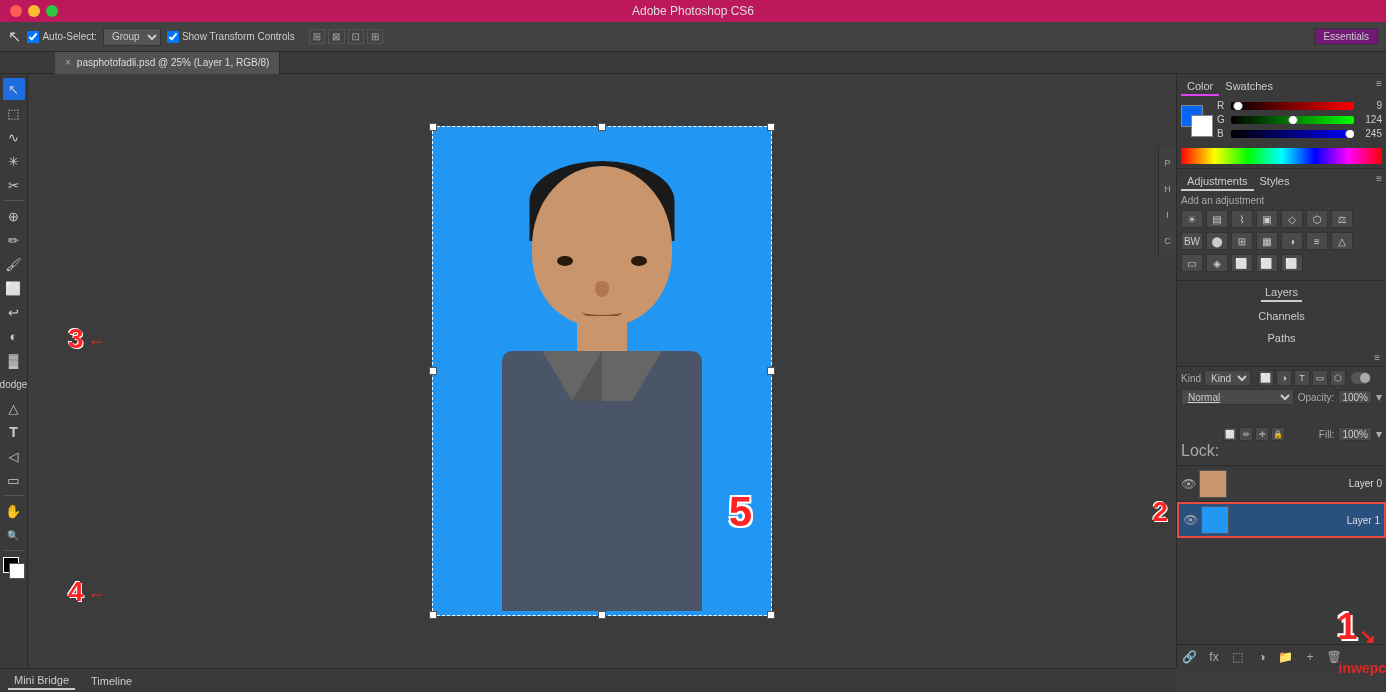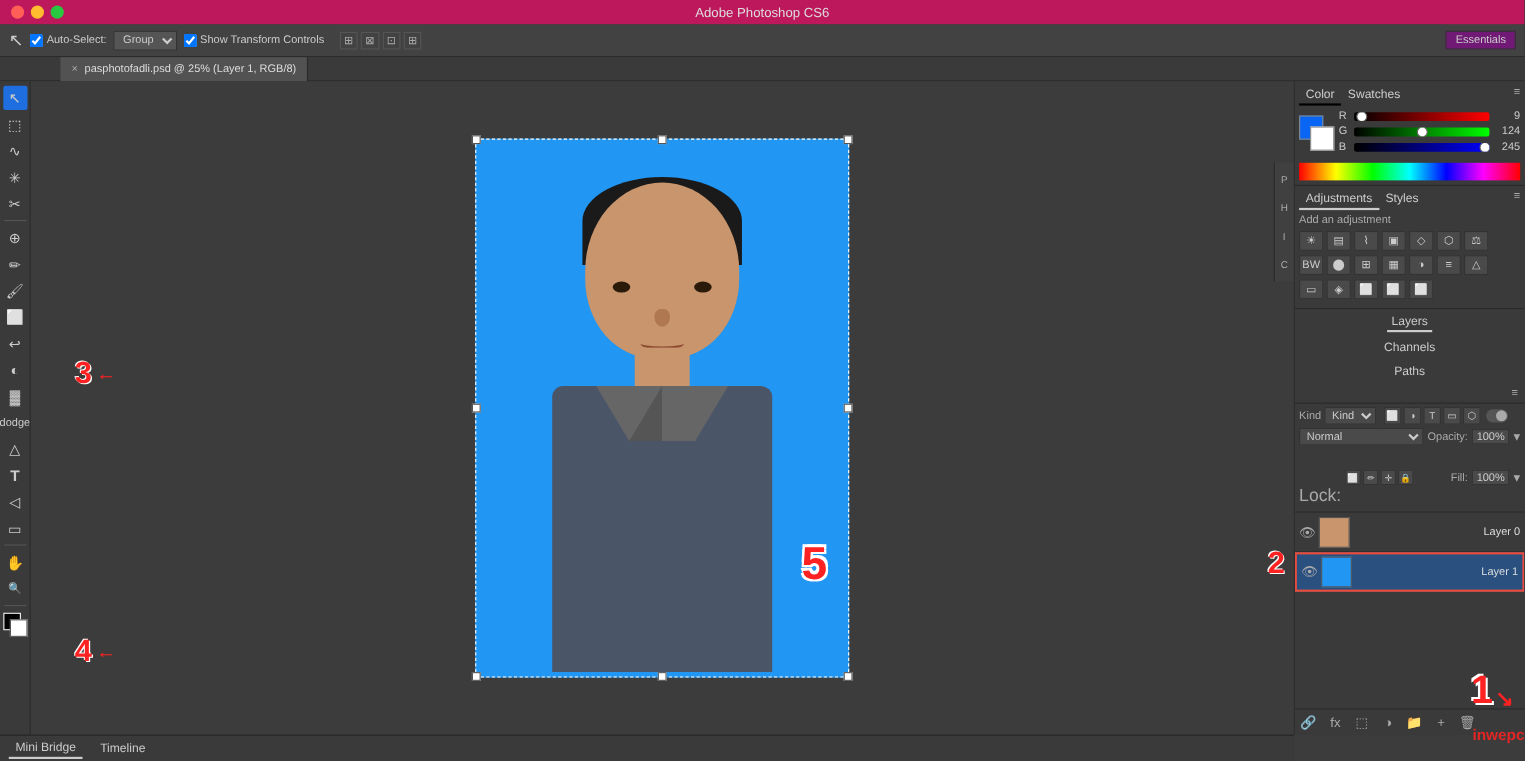--- a/index.html
+++ b/index.html
@@ -275,21 +275,21 @@
       justify-content: space-between;
       margin-bottom: 4px;
     }
     .panel-tab {
       font-size: 11px;
       color: #ccc;
       padding: 2px 6px;
       cursor: pointer;
     }
     .panel-tab.active {
-      border-bottom: 2px solid #000000;
+      border-bottom: 2px solid #d946ef;
     }
     .color-preview-row {
       display: flex;
       align-items: center;
       gap: 4px;
       margin-bottom: 6px;
     }
     .color-channels {
       flex: 1;
     }
@@ -412,20 +412,21 @@
       display: flex; align-items: center; gap: 4px; margin-bottom: 3px;
     }
     .blend-select {
       background: #4a4a4a;
       border: 1px solid #333;
       color: #ccc;
       font-size: 10px;
       height: 16px;
       padding: 0 2px;
       flex: 1;
+      text-decoration: underline;
     }
     .opacity-label { font-size: 10px; color: #aaa; }
     .opacity-value {
       font-size: 10px; color: #ccc;
       background: #4a4a4a;
       border: 1px solid #333;
       padding: 0 3px;
       height: 14px; line-height: 14px;
     }
     .lock-label { font-size: 16px; color: #aaa; margin-top: 34px; }

